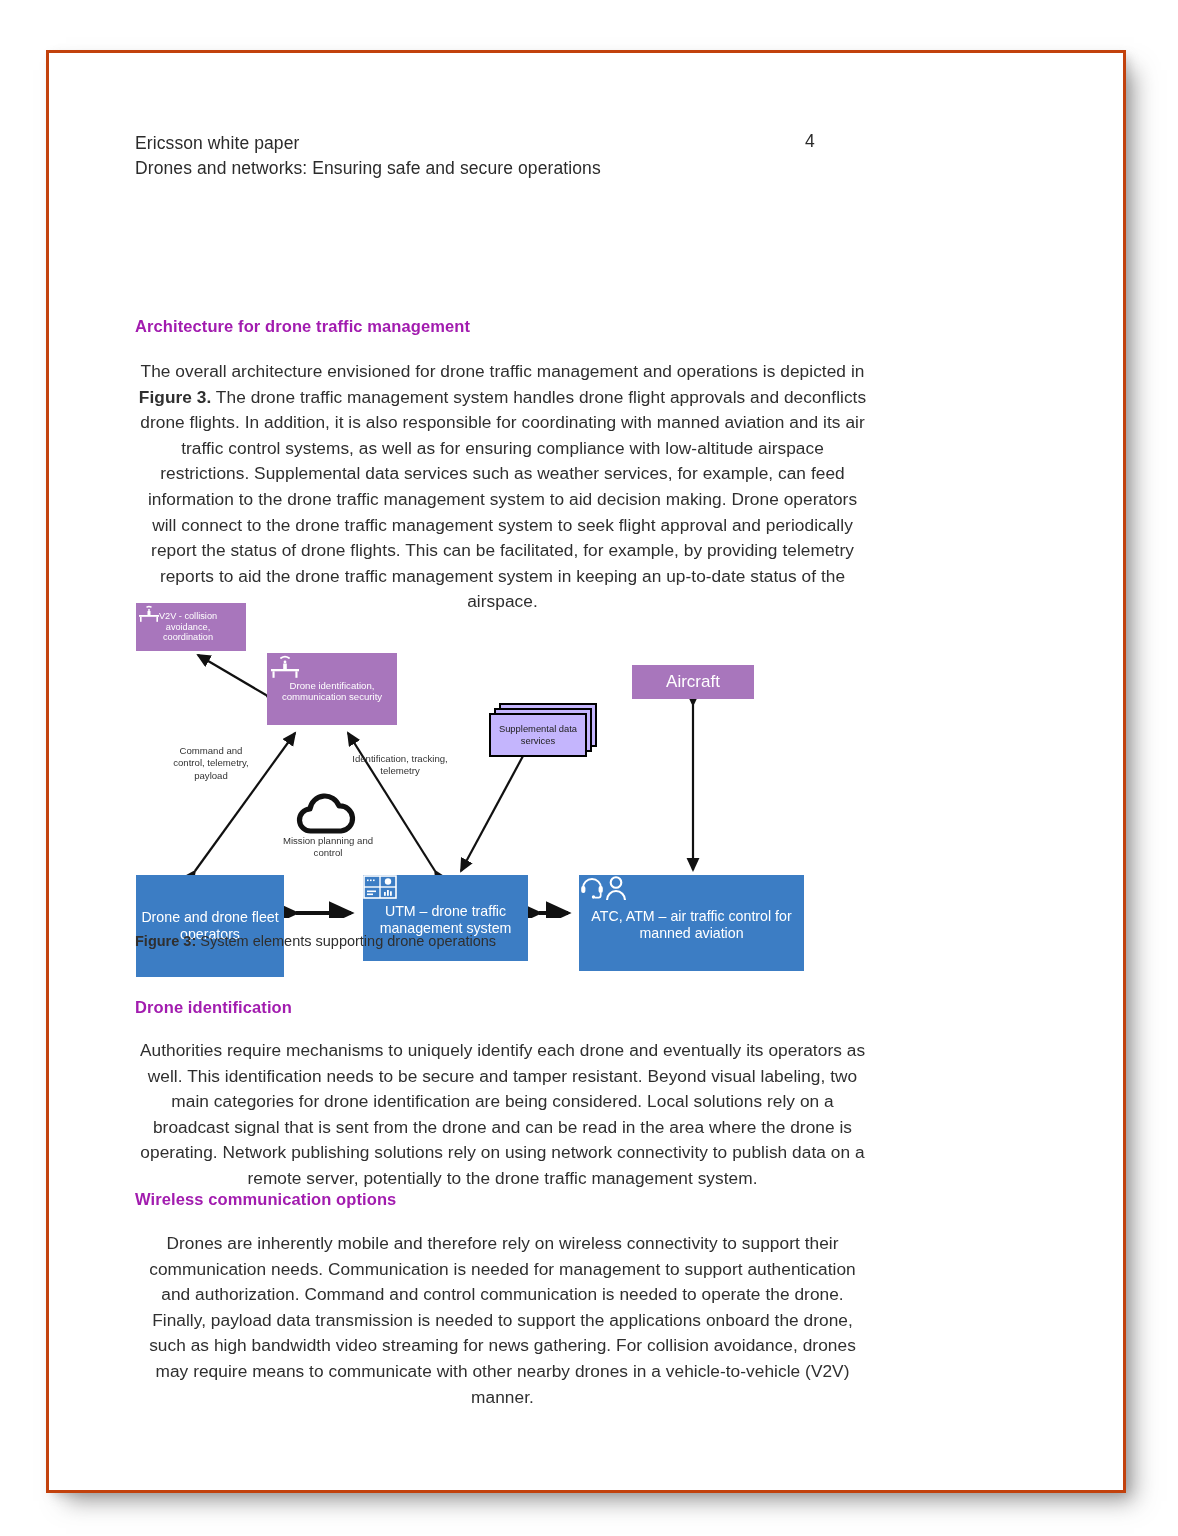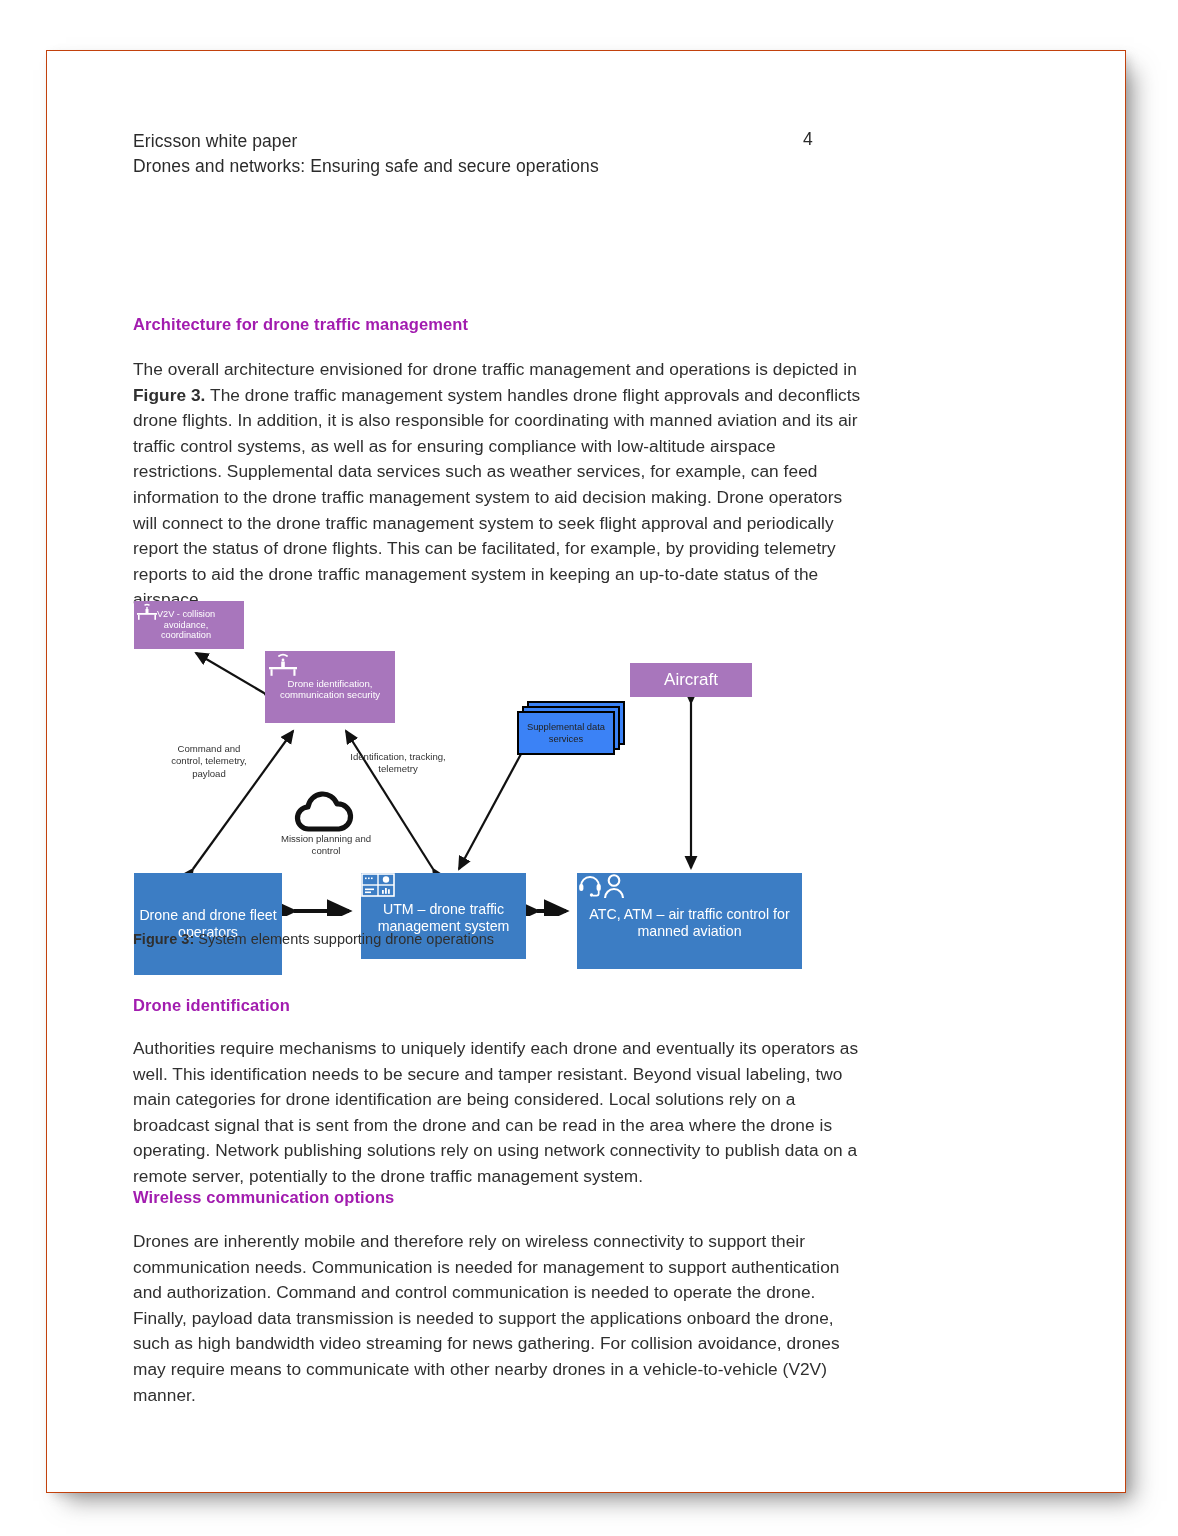--- a/index.html
+++ b/index.html
@@ -10,21 +10,21 @@
     overflow: hidden;
   }
   #viewport { position: relative; width: 1178px; height: 1536px; background:#fff; }
 
   
   #page {
     position: absolute;
     left: 46px; top: 50px;
     width: 1080px; height: 1443px;
     background: #ffffff;
-    border: 1px solid #c2410c;
+    border: 3px solid #c2410c;
     box-shadow: 14px 14px 22px -6px rgba(90,88,88,0.55),
                 4px 4px 10px -2px rgba(120,118,118,0.35);
     padding-left: 47px;
   }
 
   
   .doc-header {
     position: absolute; left: 86px; top: 78px; width: 760px;
   }
   .doc-header .line {
@@ -35,21 +35,21 @@
     font-size: 17.5px; color: #2b2b2b;
   }
 
   
   .h2 {
     position: absolute; left: 86px;
     font-size: 16.5px; font-weight: bold; color: #a21caf; letter-spacing: .1px;
   }
   .para {
     position: absolute; left: 86px; width: 735px;
-    font-size: 17.3px; color: #2f2f2f; line-height: 25.6px; letter-spacing: .05px;
+    font-size: 17.3px; color: #2f2f2f; line-height: 25.6px; letter-spacing: .05px; text-align: center;
   }
   .para b { font-weight: bold; }
 
   #heading-architecture { top: 264px; }
   #para-architecture    { top: 306px; }
   #heading-drone-id     { top: 945px; }
   #para-drone-id        { top: 985px; }
   #heading-wireless     { top: 1137px; }
   #para-wireless        { top: 1178px; }
 
@@ -92,21 +92,21 @@
   #box-utm        { left: 228px; top: 282px; width: 165px; height: 86px; }
   #box-utm .box-label { font-size: 14.2px; }
   #box-atc        { left: 444px; top: 282px; width: 225px; height: 96px; }
   #box-atc .box-label { font-size: 14.2px; }
 
   
   #card-supplemental {
     position: absolute; left: 354px; top: 110px; width: 108px; height: 50px;
   }
   #card-supplemental .sheet {
-    position: absolute; background: #3b82f6; border: 2.4px solid #000; margin-left: 30px;
+    position: absolute; background: #c4b5fd; border: 2.4px solid #000;
   }
   #card-supplemental .s3 { left: 10px; top: 0;   width: 98px; height: 44px; }
   #card-supplemental .s2 { left: 5px;  top: 5px; width: 98px; height: 44px; }
   #card-supplemental .s1 { left: 0;    top: 10px;width: 98px; height: 44px;
                            display:flex; align-items:center; justify-content:center; }
   #card-supplemental .cap {
     font-size: 9.4px; color: #222; text-align: center; line-height: 1.25;
   }
 
   

